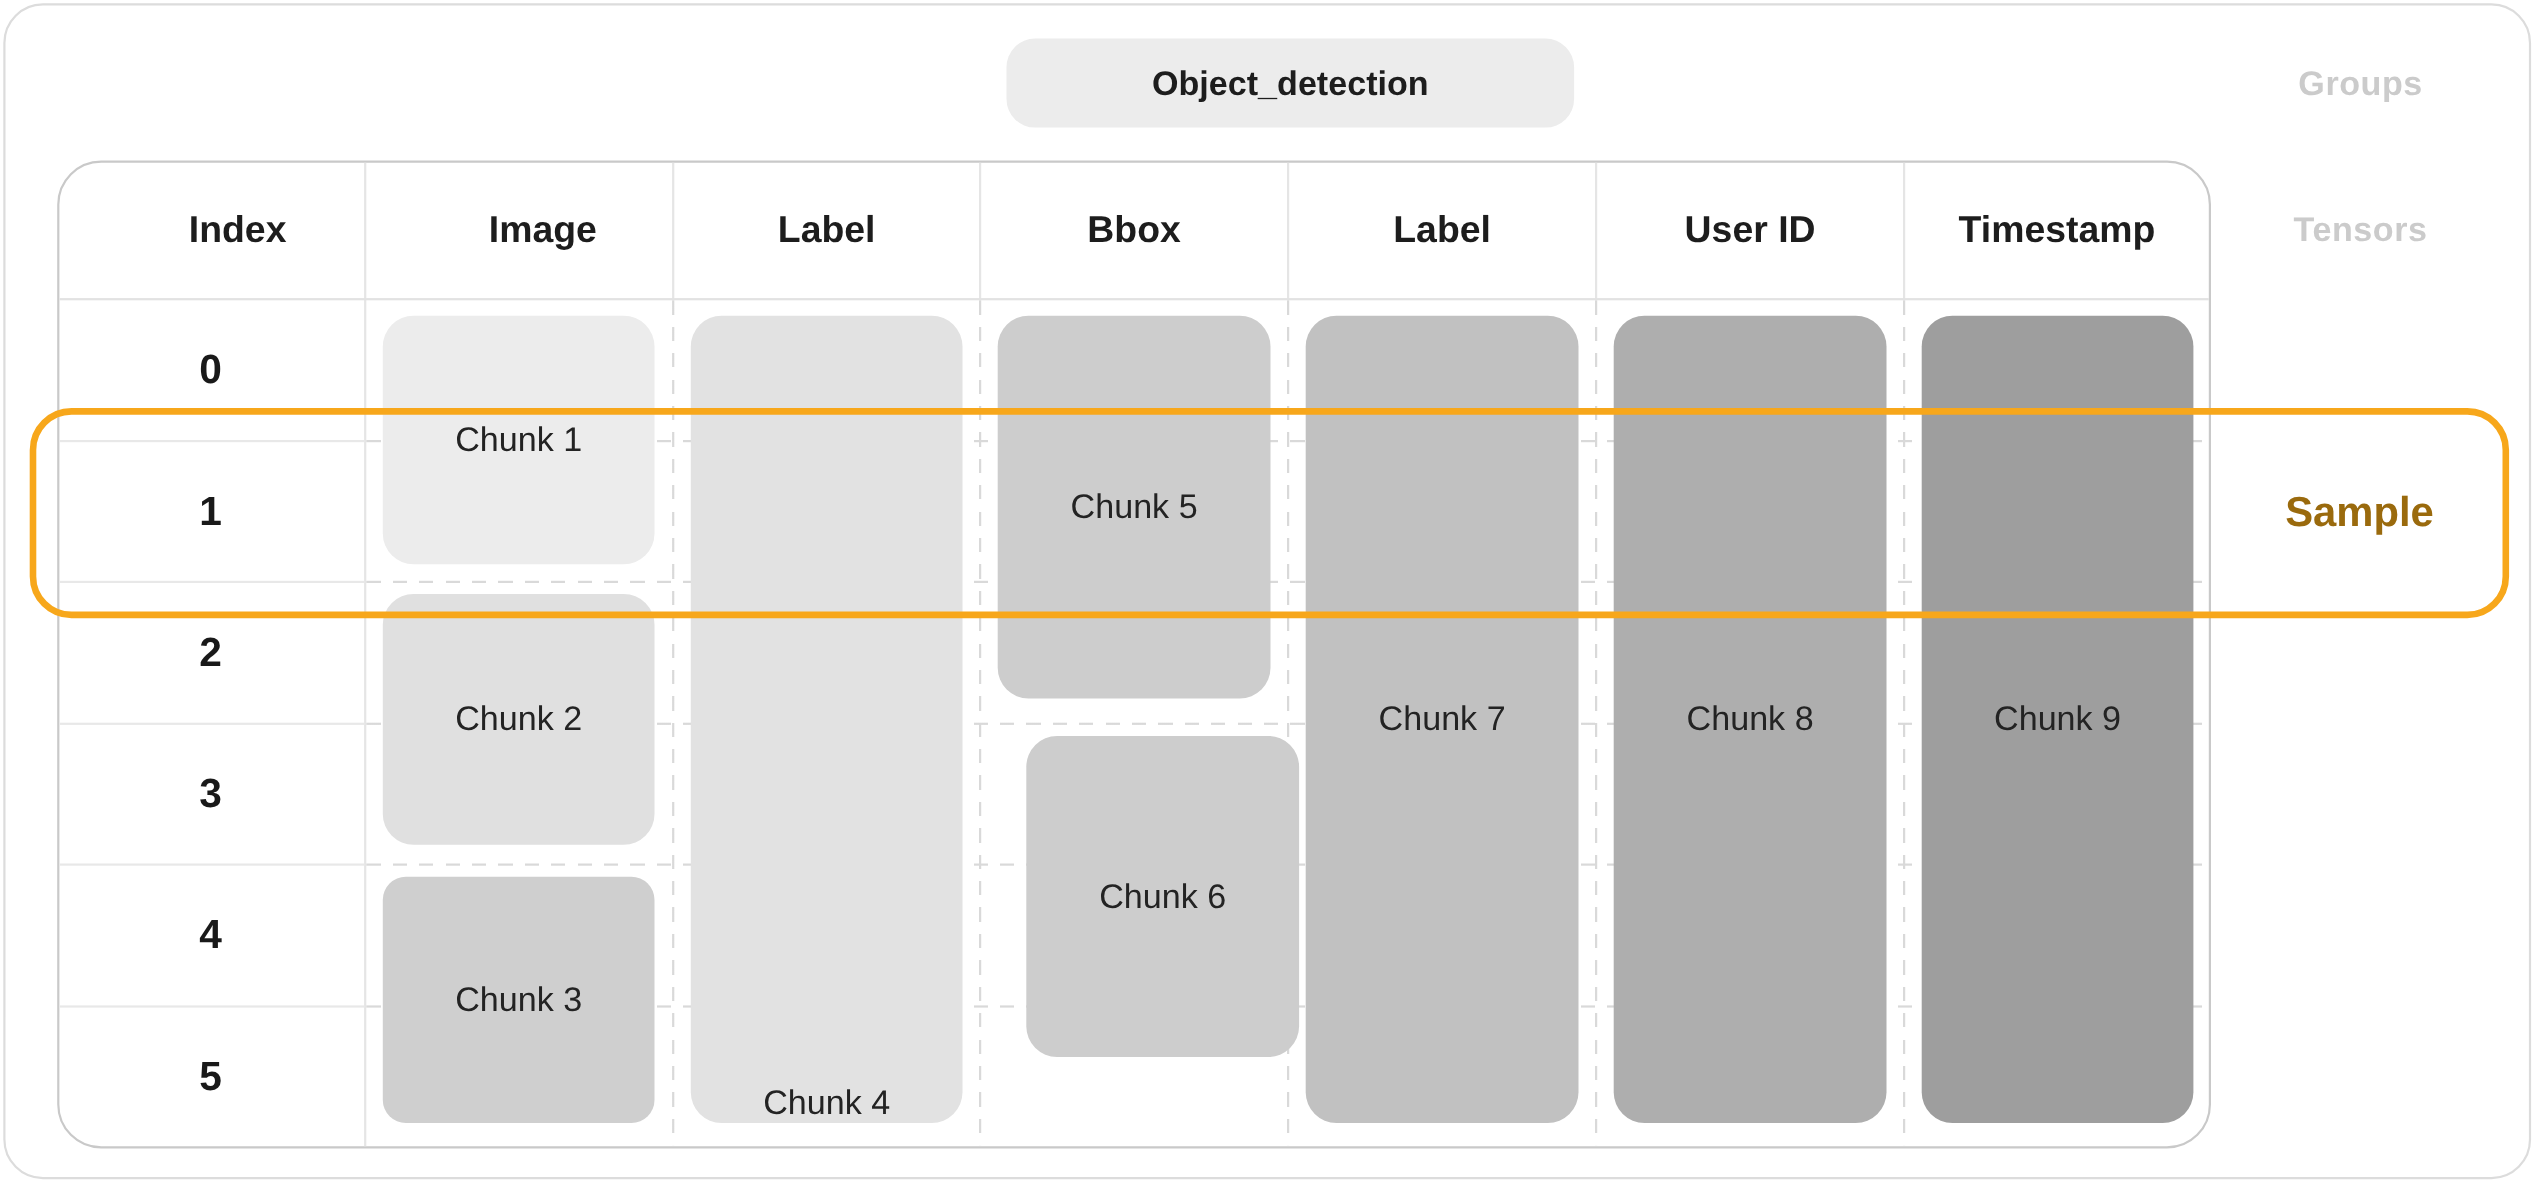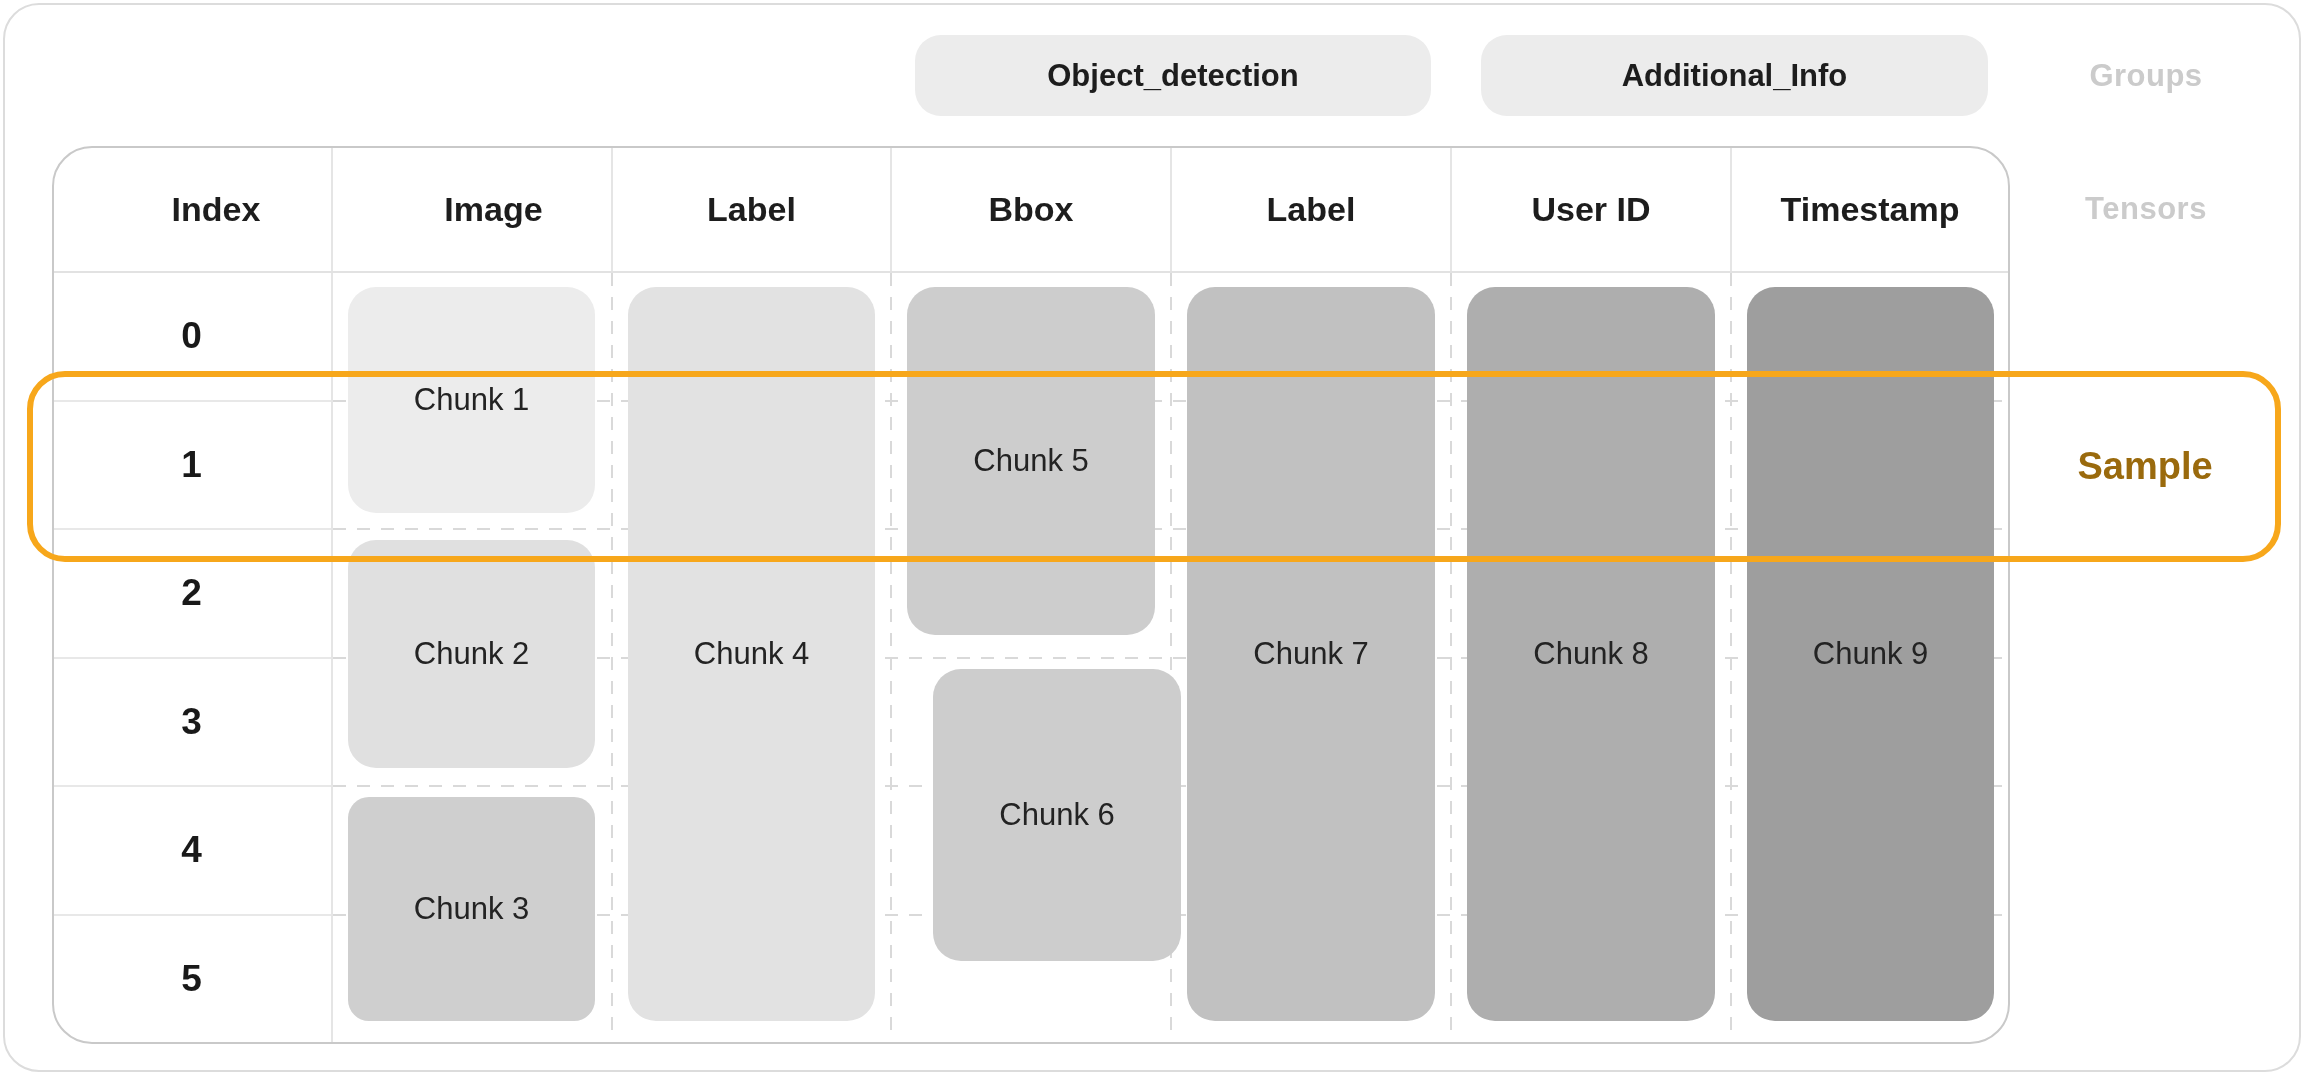--- a/index.html
+++ b/index.html
@@ -68,23 +68,20 @@
 </head>
 <body>
 
 <div class="stage">
 
   <div class="abs page-border"></div>
 
   <div class="abs flexc pill pill-1">
     <span>Object_detection</span>
   </div>
-  <div class="abs flexc pill pill-2">
-    <span>Additional_Info</span>
-  </div>
   <div class="abs flexc side-caption cap-groups">Groups</div>
 
   <div class="abs card"></div>
 
   <div class="abs flexc hcell h0">Index</div>
   <div class="abs flexc hcell h1">Image</div>
   <div class="abs flexc hcell h2">Label</div>
   <div class="abs flexc hcell h3">Bbox</div>
   <div class="abs flexc hcell h4">Label</div>
   <div class="abs flexc hcell h5">User ID</div>
@@ -123,21 +120,21 @@
 
   <div class="abs flexc chunk ck1" style="background-color: rgb(236, 236, 236);">
     <span>Chunk 1</span>
   </div>
   <div class="abs flexc chunk ck2" style="background-color: rgb(224, 224, 224);">
     <span>Chunk 2</span>
   </div>
   <div class="abs flexc chunk ck3" style="background-color: rgb(207, 207, 207); border-radius: 21px;">
     <span>Chunk 3</span>
   </div>
-  <div class="abs flexc chunk ck4" style="background-color: rgb(226, 226, 226);">
+  <div class="abs flexc chunk ck4" style="background-color: rgb(226, 226, 226); align-items: flex-end;">
     <span>Chunk 4</span>
   </div>
   <div class="abs flexc chunk ck5" style="background-color: rgb(205, 205, 205);">
     <span>Chunk 5</span>
   </div>
   <div class="abs flexc chunk ck6" style="background-color: rgb(205, 205, 205);">
     <span>Chunk 6</span>
   </div>
   <div class="abs flexc chunk ck7" style="background-color: rgb(193, 193, 193);">
     <span>Chunk 7</span>

